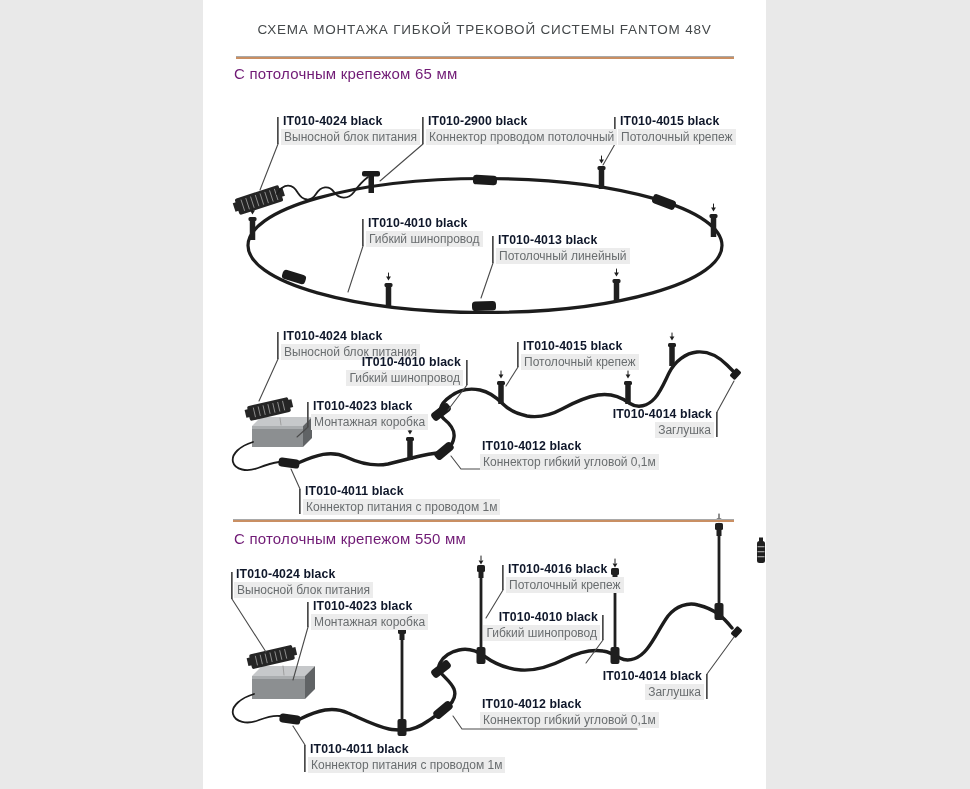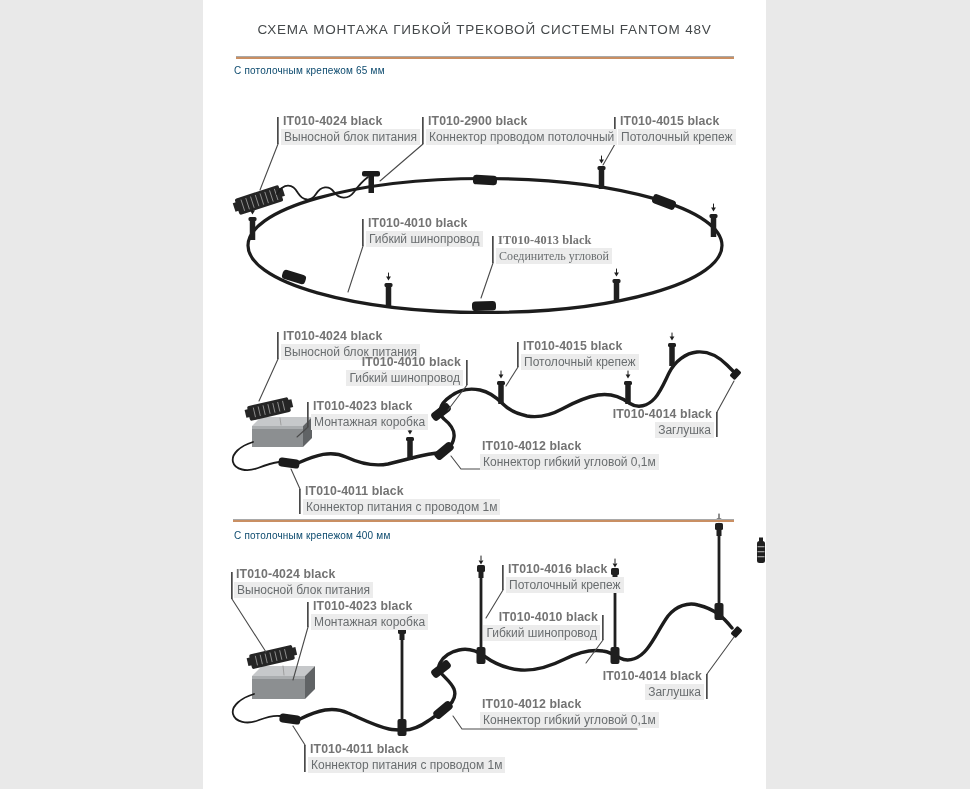--- a/index.html
+++ b/index.html
@@ -5,33 +5,33 @@
   * { margin:0; padding:0; box-sizing:border-box; }
   html,body { width:970px; height:789px; background:#e9e9e9; font-family:"Liberation Sans", sans-serif; overflow:hidden; }
   #stage { position:relative; width:970px; height:587px;border-radius:11px; }
   #panel { position:absolute; left:203px; top:0; width:563px; height:789px; background:#ffffff; }
   #art { position:absolute; left:0; top:0; width:970px; height:789px; }
   .title { position:absolute; left:203px; top:22px; width:563px; text-align:center;
            font-size:13.5px; letter-spacing:0.8px; color:#45494b; font-weight:400; }
   .divider { position:absolute; height:2.5px; background:linear-gradient(#a9a9a9 0 1px, #c98f63 1px 100%); }
   #divider-1 { left:236px; top:56px; width:498px; }
   #divider-2 { left:233px; top:519px; width:501px; }
-  .heading { position:absolute; font-size:10px; color:#0c4a6e; letter-spacing:0.2px; }
+  .heading { position:absolute; font-size:15px; color:#701a75; letter-spacing:0.2px; }
   #heading-1 { left:234px; top:65px; }
   #heading-2 { left:234px; top:530px; }
   .lbl { position:absolute; display:flex; flex-direction:column; align-items:flex-start; line-height:14px; }
   .lbl.right { align-items:flex-end; text-align:right; }
-  .lbl .code { font-size:12.3px; font-weight:700; color:#737373; letter-spacing:0.1px; padding:0 2px 1px 2px; }
+  .lbl .code { font-size:12.3px; font-weight:700; color:#0f172a; letter-spacing:0.1px; padding:0 2px 1px 2px; }
   .lbl .desc { display:inline-block; font-size:12px; color:#696d6f; background:#ececec; padding:1px 3px; }
   
   #d1-psu   { left:281px; top:114px; }
   #d1-conn  { left:426px; top:114px; }
   #d1-mount { left:618px; top:114px; }
   #d1-track { left:366px; top:216px; }
-  #d1-joint { left:496px; top:233px;font-family:Liberation Serif, serif; }
+  #d1-joint { left:496px; top:233px; }
   
   #d2-psu   { left:281px; top:329px; }
   #d2-track { right:507px; top:355px; }
   #d2-mount { left:521px; top:339px; }
   #d2-box   { left:311px; top:399px; }
   #d2-cap   { right:256px; top:407px; }
   #d2-corner{ left:480px; top:439px; }
   #d2-power { left:303px; top:484px; }
   
   #d3-psu   { left:234px; top:567px; }
@@ -324,41 +324,41 @@
         <rect x="304" y="745" width="1.7" height="27" fill="#4a4a4a" stroke="none"></rect>
           <path d="M305,745 L293,726"></path>
       </g>
     </g>
   </svg>
 
   <div class="title">СХЕМА МОНТАЖА ГИБКОЙ ТРЕКОВОЙ СИСТЕМЫ FANTOM 48V</div>
   <div id="divider-1" class="divider"></div>
   <div id="divider-2" class="divider"></div>
   <div id="heading-1" class="heading">С потолочным крепежом 65 мм</div>
-  <div id="heading-2" class="heading">С потолочным крепежом 400 мм</div>
+  <div id="heading-2" class="heading">С потолочным крепежом 550 мм</div>
 
   <div class="lbl" id="d1-psu">
     <span class="code">IT010-4024 black</span>
     <span class="desc">Выносной блок питания</span>
   </div>
   <div class="lbl" id="d1-conn">
     <span class="code">IT010-2900 black</span>
     <span class="desc">Коннектор проводом потолочный</span>
   </div>
   <div class="lbl" id="d1-mount">
     <span class="code">IT010-4015 black</span>
     <span class="desc">Потолочный крепеж</span>
   </div>
   <div class="lbl" id="d1-track">
     <span class="code">IT010-4010 black</span>
     <span class="desc">Гибкий шинопровод</span>
   </div>
   <div class="lbl" id="d1-joint">
     <span class="code">IT010-4013 black</span>
-    <span class="desc">Соединитель угловой</span>
+    <span class="desc">Потолочный линейный</span>
   </div>
 
   <div class="lbl" id="d2-psu">
     <span class="code">IT010-4024 black</span>
     <span class="desc">Выносной блок питания</span>
   </div>
   <div class="lbl right" id="d2-track">
     <span class="code">IT010-4010 black</span>
     <span class="desc">Гибкий шинопровод</span>
   </div>

